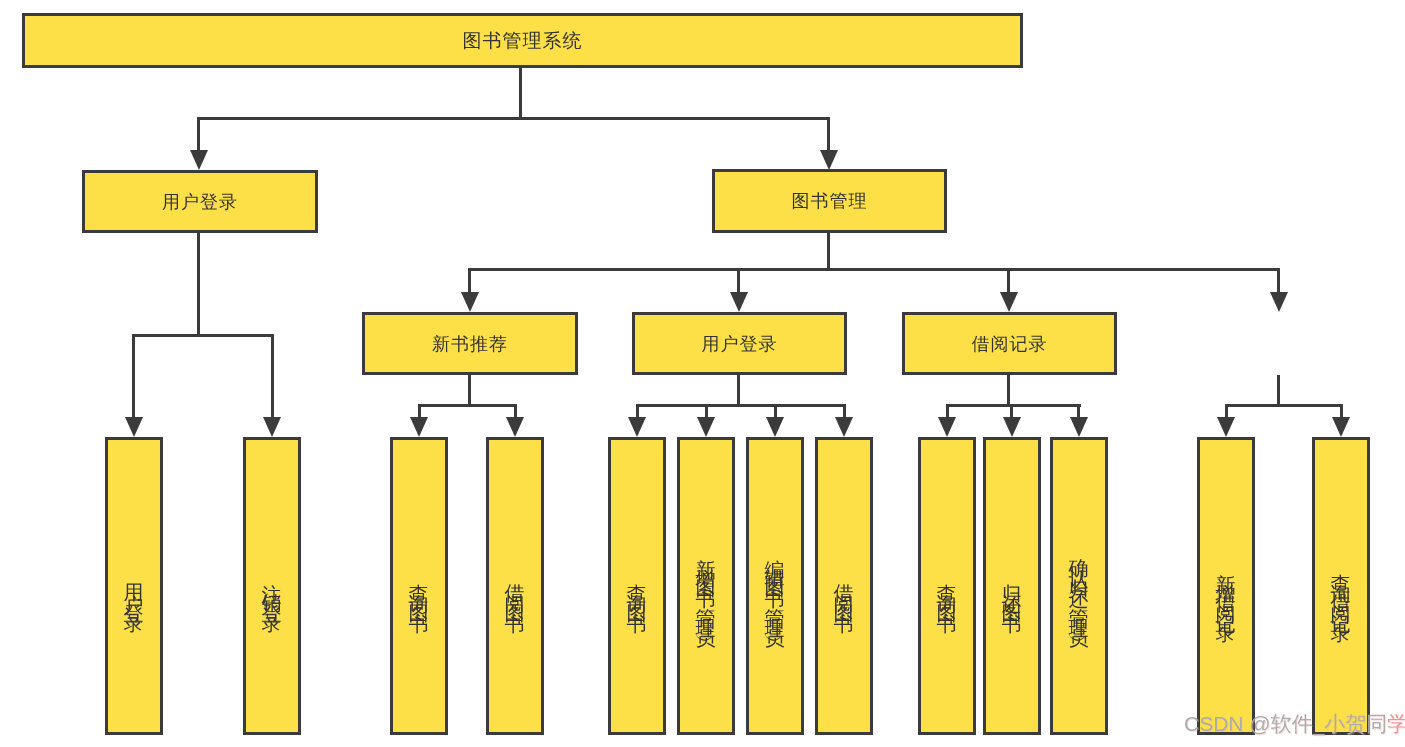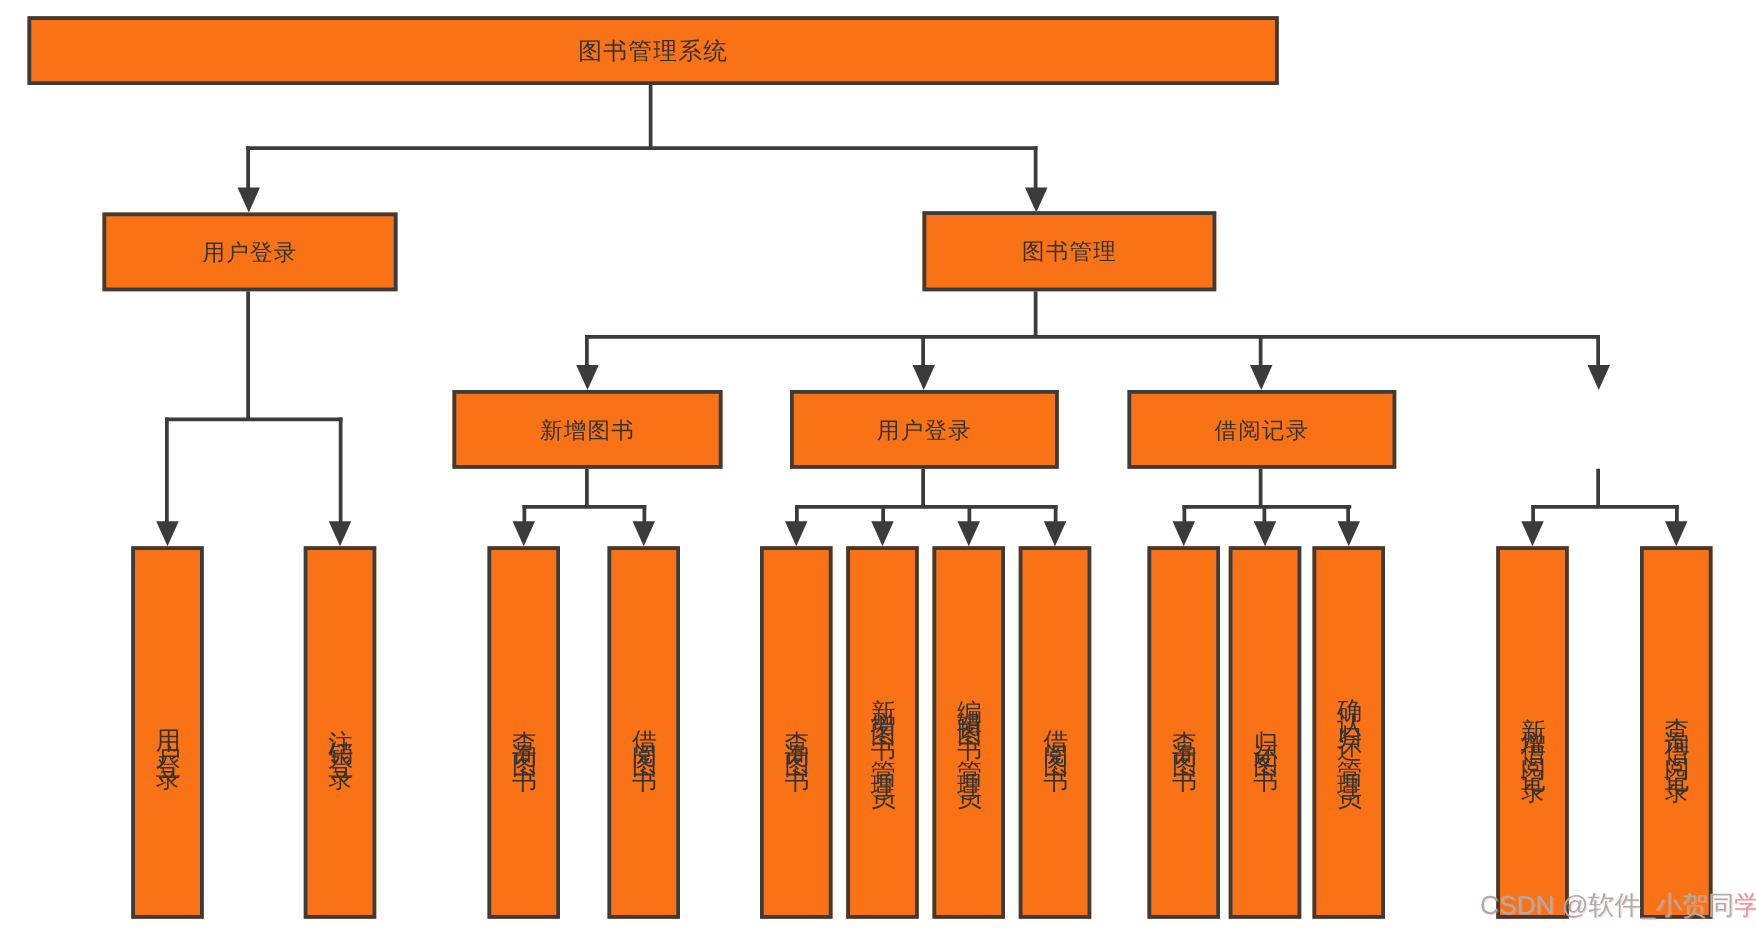--- a/index.html
+++ b/index.html
@@ -1,21 +1,21 @@
 <!DOCTYPE html>
 <html><head>
 <meta charset="utf-8">
 <style>
   html,body { margin:0; padding:0; background:#ffffff; }
   .canvas {
     position:relative; width:1405px; height:747px; background:#ffffff;
     font-family:"Liberation Sans","DejaVu Sans",sans-serif; overflow:hidden;
   }
   .node {
-    position:absolute; box-sizing:border-box; background:#f97316;
+    position:absolute; box-sizing:border-box; background:#fde047;
     border:3px solid #3b3b3b; color:#333333;
     display:flex; align-items:center; justify-content:center;
     font-size:18px; letter-spacing:1px; z-index:2;
   }
   .root  { font-size:19px; }
   .leaf {
     top:437px; width:58px; height:298px;
     writing-mode:vertical-rl; text-orientation:mixed;
     font-size:20px; letter-spacing:10px; line-height:1;
     padding-top:4px;
@@ -99,26 +99,26 @@
   <div class="arrow" style="left:1332px;top:417px;"></div>
 
   <div class="node root" style="left:22px;top:13px;width:1001px;height:55px;">
     <span>图书管理系统</span>
   </div>
 
   <div class="node" style="left:82px;top:170px;width:236px;height:63px;">
     <span>用户登录</span>
   </div>
 
-  <div class="node" style="left:712px;top:169px;width:235px;height:64px;margin-left:26px;">
+  <div class="node" style="left:712px;top:169px;width:235px;height:64px;">
     <span>图书管理</span>
   </div>
 
   <div class="node" style="left:362px;top:312px;width:216px;height:63px;">
-    <span>新增图书</span>
+    <span>新书推荐</span>
   </div>
 
   <div class="node" style="left:632px;top:312px;width:215px;height:63px;">
     <span>用户登录</span>
   </div>
 
   <div class="node" style="left:902px;top:312px;width:215px;height:63px;">
     <span>借阅记录</span>
   </div>
 

